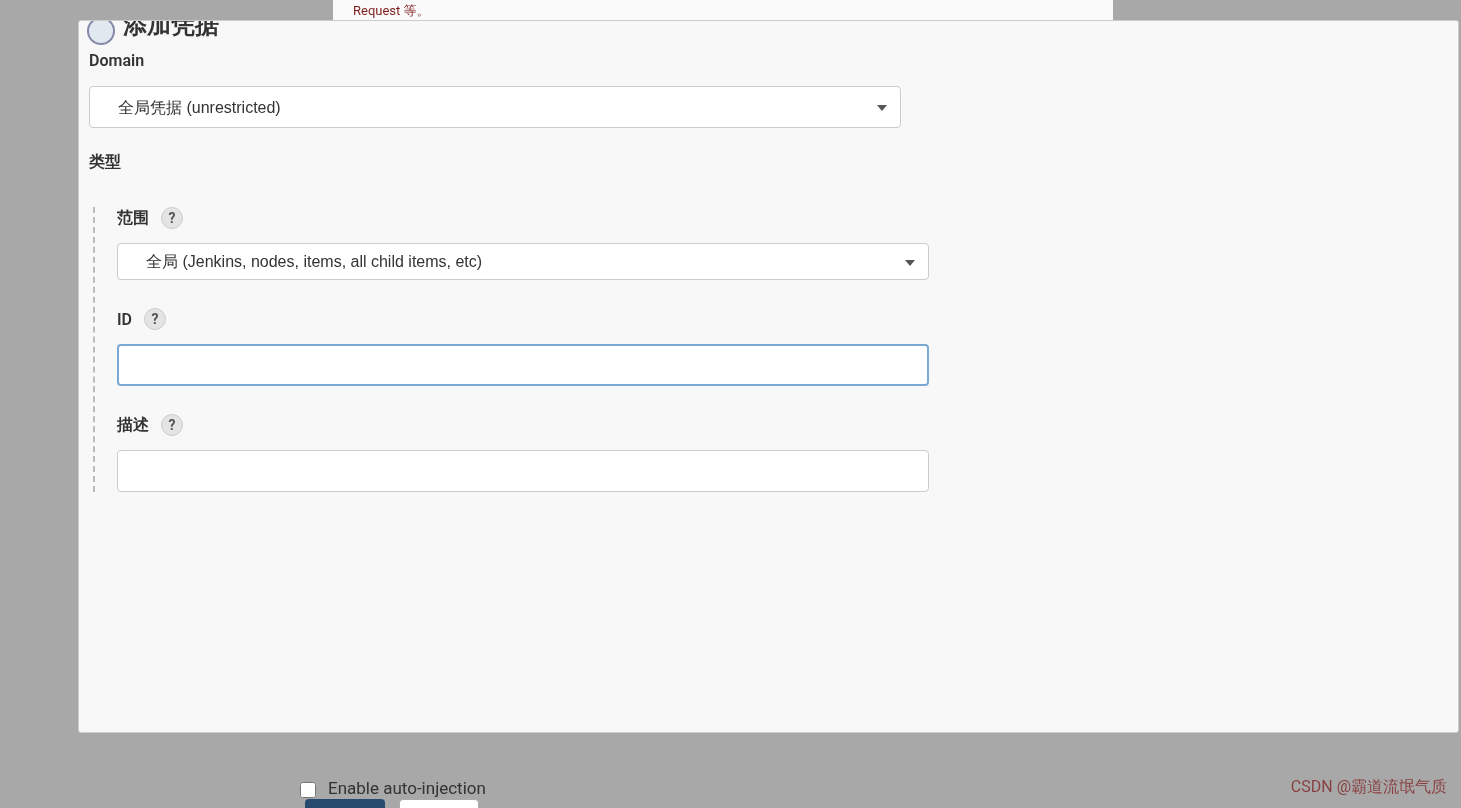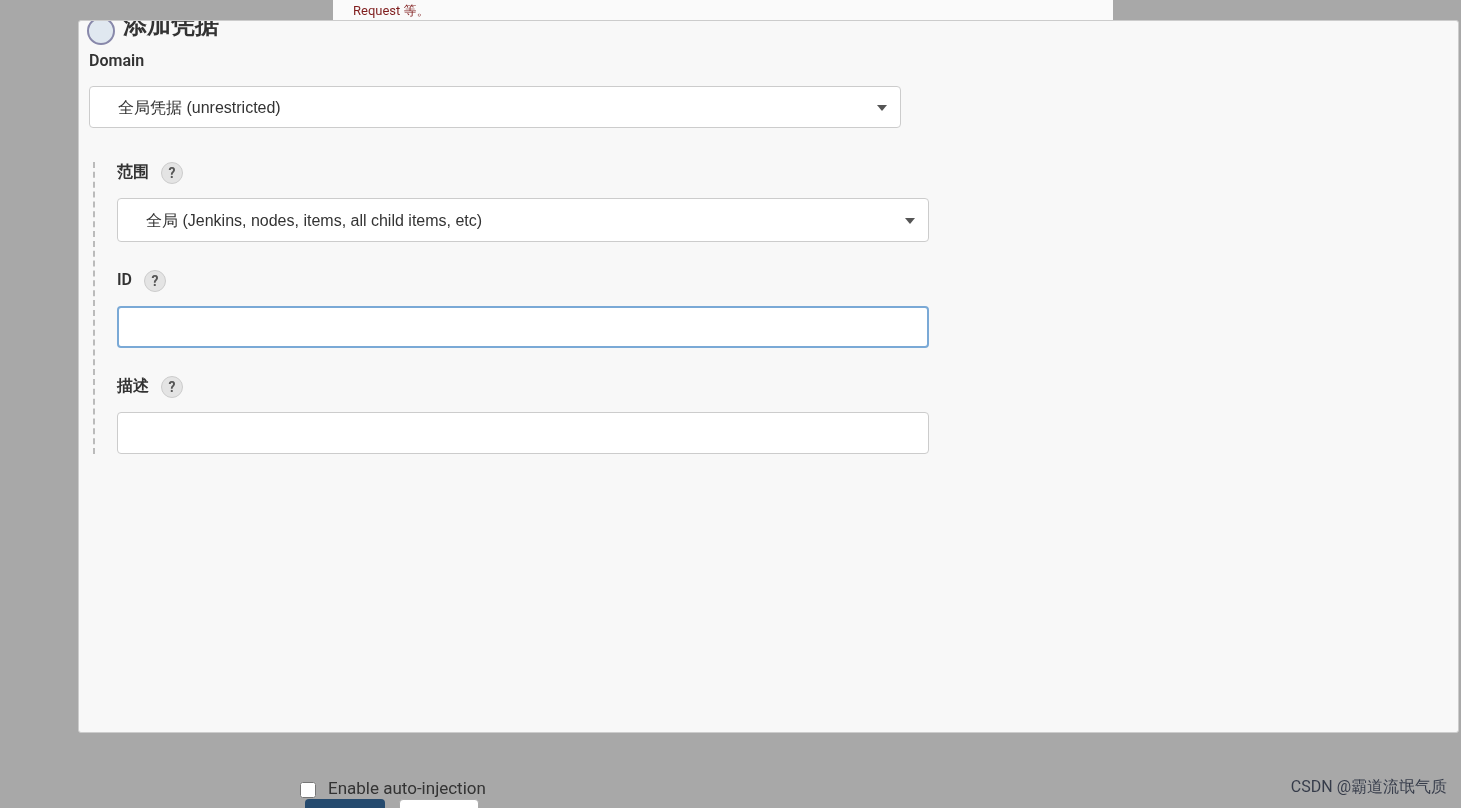--- a/index.html
+++ b/index.html
@@ -110,20 +110,21 @@
       margin-left: 4px;
       margin-top: 34px;
       border-left: 2px dashed #bbb;
       padding-left: 22px;
     }
     .nested-group {
       margin-bottom: 28px;
     }
     .nested-label-row {
       display: flex;
+      align-items: center;
       gap: 12px;
       margin-bottom: 14px;
     }
     .nested-label {
       font-size: 16px;
       font-weight: 600;
       color: #333;
     }
     .help-icon {
       width: 22px;
@@ -137,21 +138,21 @@
       align-items: center;
       justify-content: center;
       cursor: pointer;
       border: 1px solid #ccc;
     }
     .select-wrap-nested {
       position: relative;
       width: 812px;
     }
     .select-wrap-nested .form-select {
-      height: 44px;
+      height: 37px;
     }
     .select-wrap-nested::after {
       content: "";
       position: absolute;
       right: 14px;
       top: 50%;
       margin-top: -2px;
       width: 0;
       height: 0;
       border-left: 5px solid transparent;
@@ -216,21 +217,21 @@
       height: 14px;
       background: #fff;
       border: 1px solid #aaa;
       border-radius: 4px 4px 0 0;
     }
     .watermark {
       position: absolute;
       right: 14px;
       bottom: 10px;
       font-size: 16px;
-      color: #0f172a;
+      color: #7f1d1d;
       opacity: 0.75;
       user-select: none;
     }
   </style>
 </head>
 <body>
 
 <div class="bg-snippet">
   <span>Request 等。</span>
 </div>
@@ -246,20 +247,21 @@
       <div class="form-group">
         <label class="form-label">Domain</label>
         <div class="select-wrap">
           <select class="form-select">
             <option>全局凭据 (unrestricted)</option>
           </select>
         </div>
       </div>
 
       <div class="form-group">
+        <label class="form-label">类型</label>
       </div>
 
       <div class="nested-section">
 
         <div class="nested-group">
           <div class="nested-label-row">
             <span class="nested-label">范围</span>
             <span class="help-icon">?</span>
           </div>
           <div class="select-wrap-nested">

